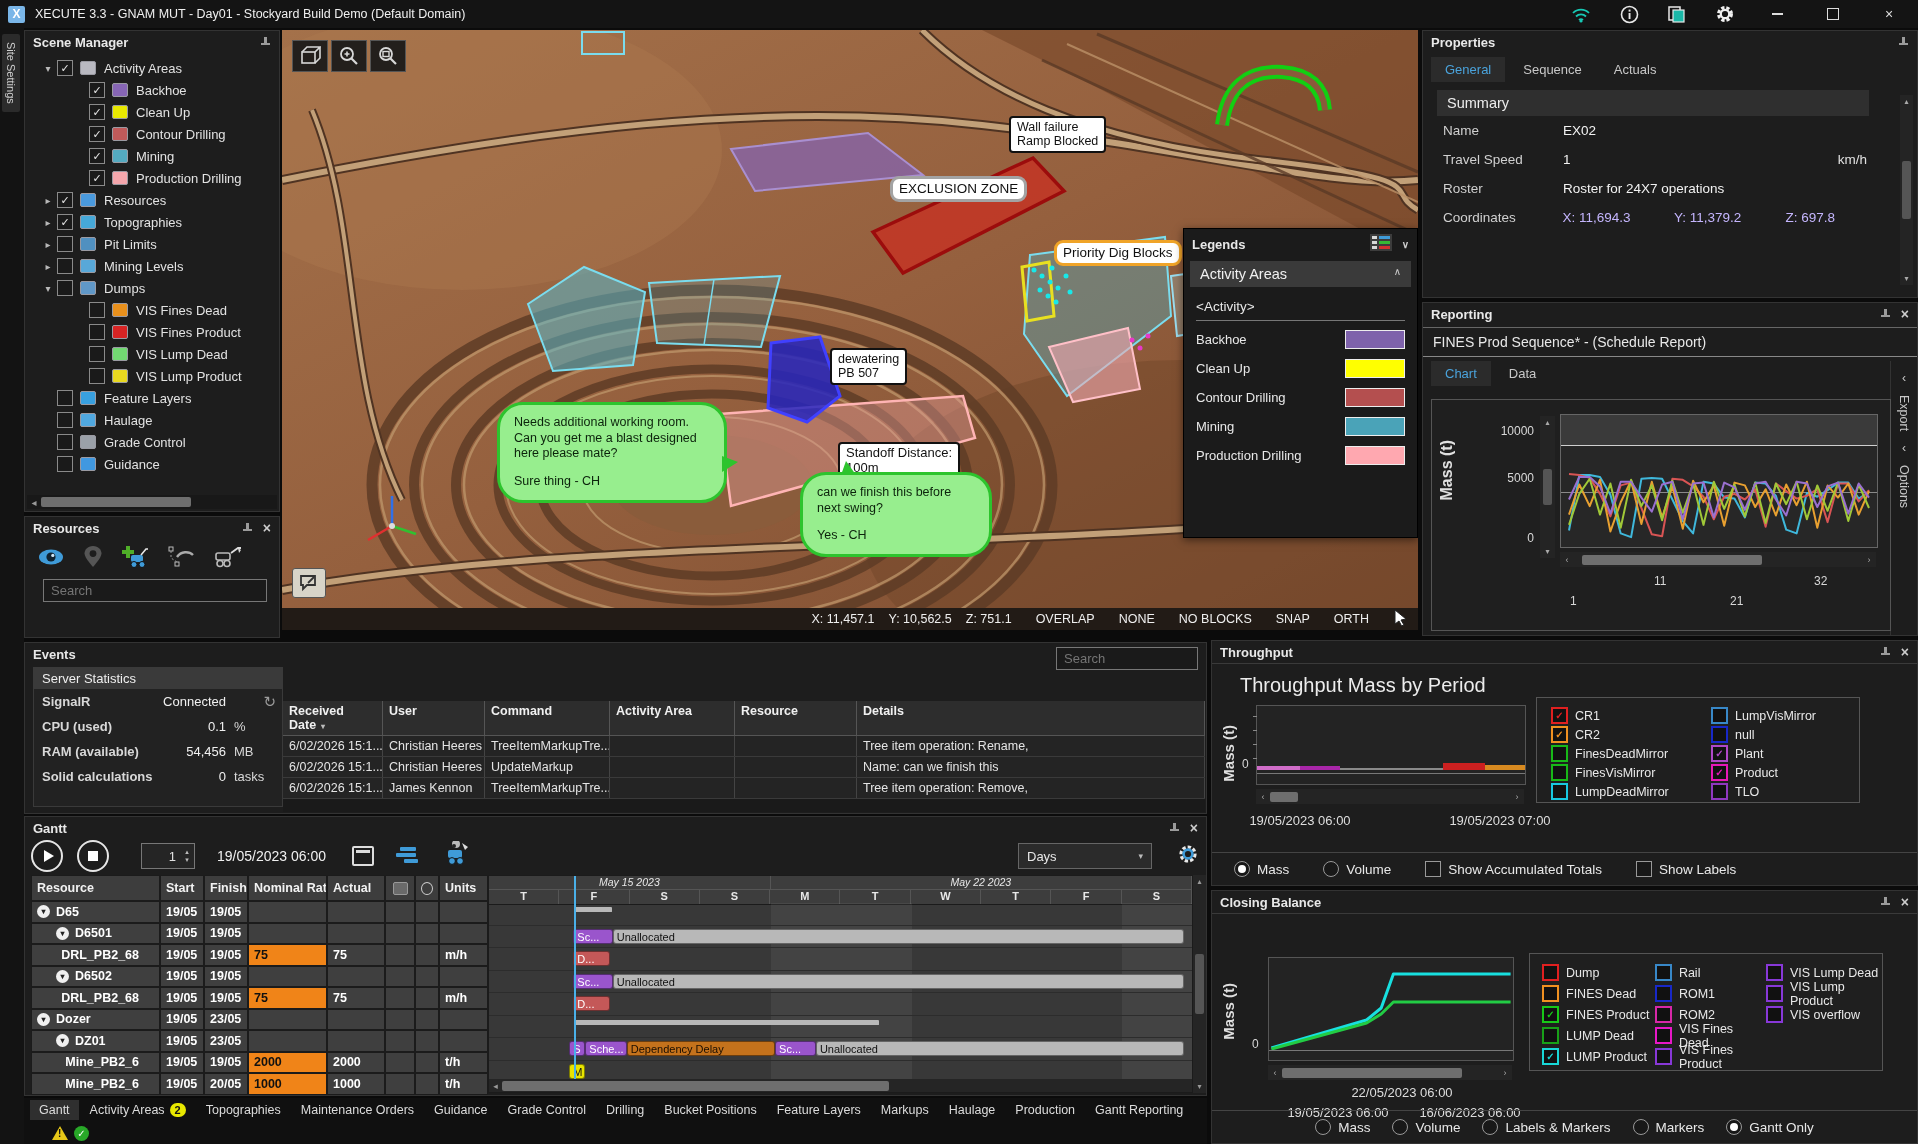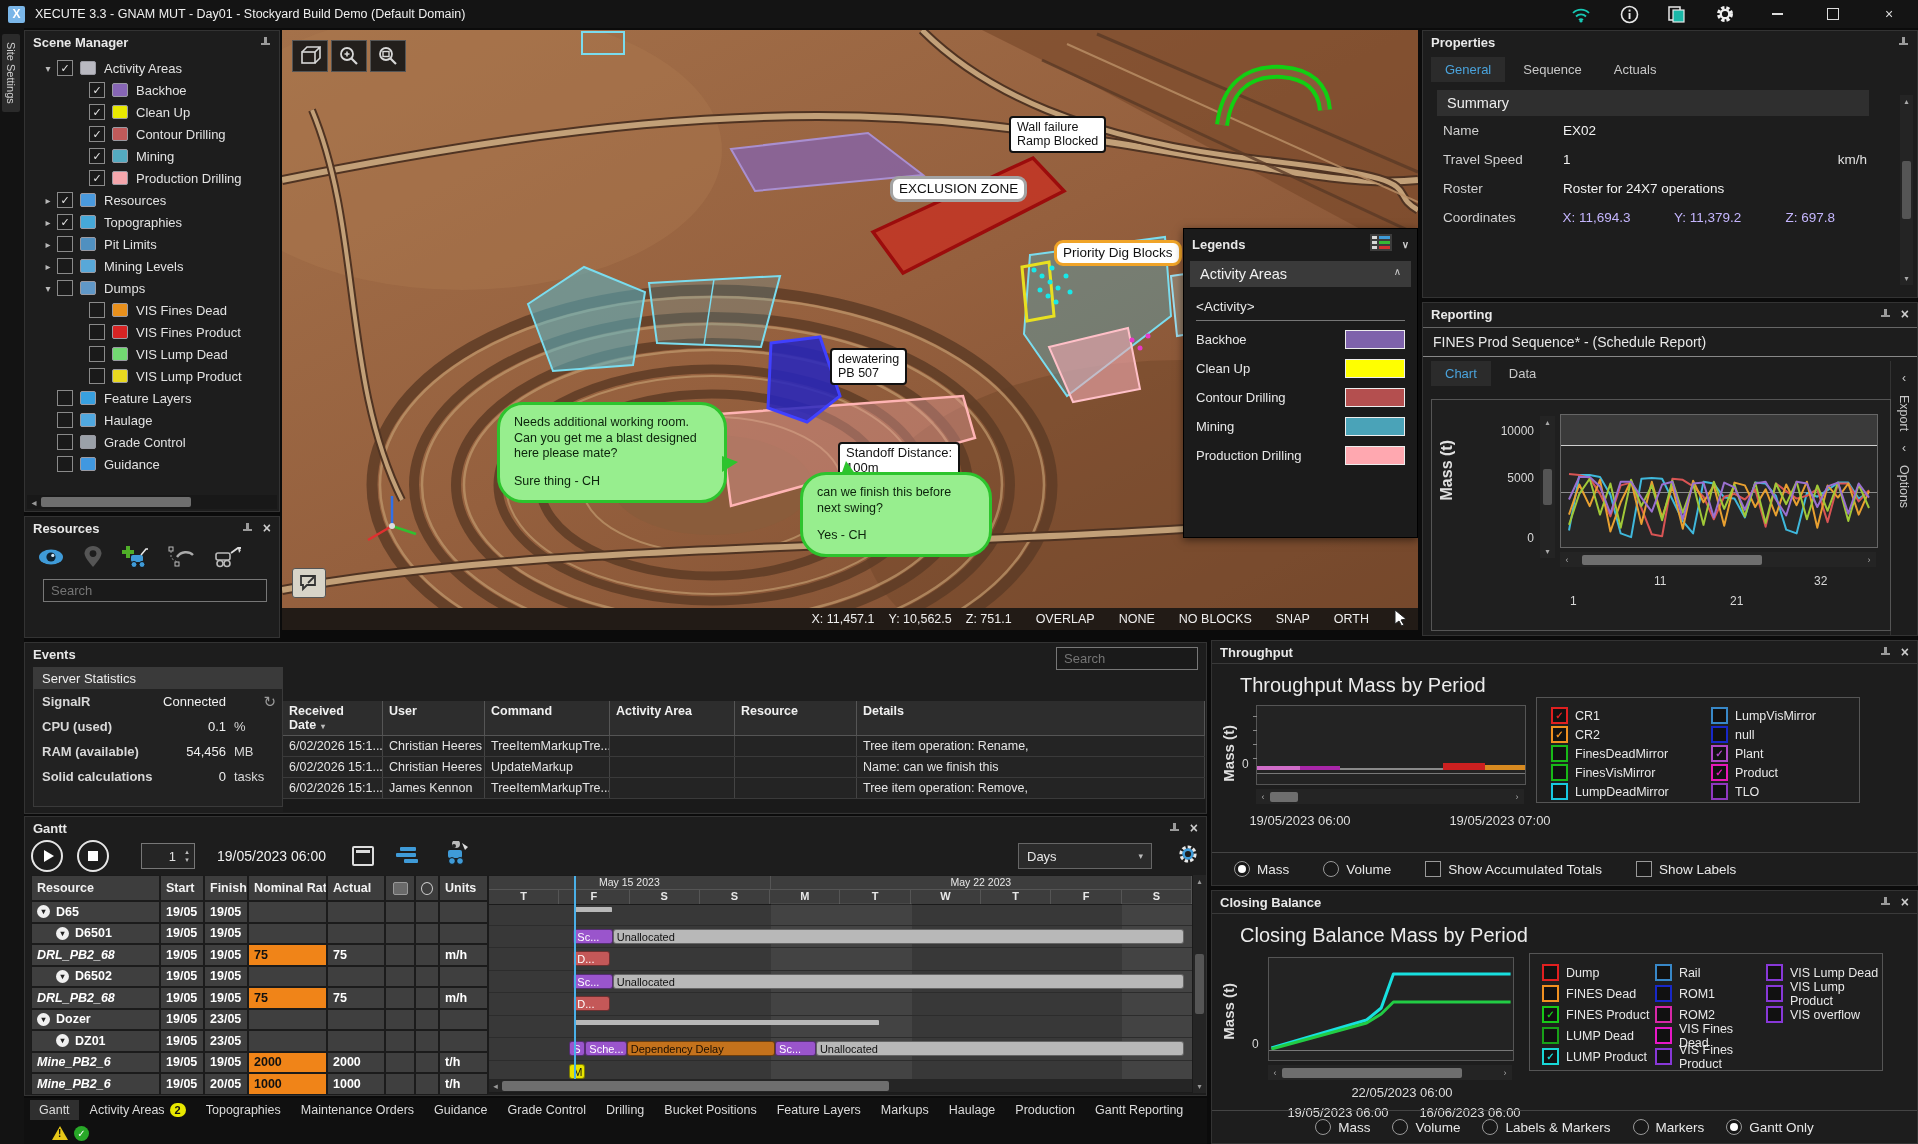--- a/index.html
+++ b/index.html
@@ -84,28 +84,28 @@
   #interval-select{margin-left:auto;width:116px;height:24px;background:#2b2b2b;border:1px solid #666;display:flex;align-items:center;font-size:13px;padding:0 8px;color:#e8e8e8;margin-right:24px;}
   #interval-select::after{content:"▾";margin-left:auto;font-size:9px;color:#bbb;}
   .g-grid{position:absolute;left:6px;top:58px;right:14px;bottom:2px;}
   .g-thead,.g-trow{display:grid;grid-template-columns:129px 44px 44px 79px 58px 30px 24px 49px;}
   .g-thead{height:26px;}
   .gh{background:#3d3d3d;border:1px solid #1b1b1b;font-size:12.5px;font-weight:bold;color:#f2f2f2;display:flex;align-items:center;padding:0 5px;white-space:nowrap;overflow:hidden;}
   .g-trow{height:21.5px;}
   .gcell{background:#3f3f3f;border:1px solid #1b1b1b;font-size:12.5px;font-weight:bold;color:#fff;display:flex;align-items:center;padding:0 5px;white-space:nowrap;overflow:hidden;}
   .gcell.num{}
   .gcell.name[data-depth="1"]{padding-left:24px;}
-  .gcell.name[data-depth="2"]{padding-right:8px;font-style:italic;}
+  .gcell.name[data-depth="2"]{justify-content:flex-end;padding-right:20px;}
   .gexp{display:none;width:13px;height:13px;background:#f0f0f0;border-radius:50%;color:#222;font-size:8px;align-items:center;justify-content:center;margin-right:6px;flex:none;}
   .gcell.name[data-group="true"] .gexp{display:inline-flex;}
   .clockico{width:11px;height:11px;border:1.5px solid #ccc;border-radius:50%;margin:auto;}
   .aaico{width:13px;height:11px;border:1px solid #999;border-radius:2px;background:#6a6a6a;margin:auto;}
   #gchart{position:absolute;left:463px;top:58px;right:13px;bottom:2px;background:#383838;border:1px solid #1b1b1b;overflow:hidden;}
   #g-weeks{display:flex;height:13px;background:#3d3d3d;border-bottom:1px solid #555;}
-  .gweek{font-size:10.5px;color:#e8e8e8;text-align:center;border-right:1px solid #555;box-sizing:border-box;overflow:hidden;}
+  .gweek{font-size:10.5px;color:#e8e8e8;text-align:center;border-right:1px solid #555;box-sizing:border-box;overflow:hidden;font-style:italic;}
   #g-days{display:flex;height:14px;background:#3d3d3d;border-bottom:1px solid #1b1b1b;}
   .gday{flex:1;font-size:11px;font-weight:bold;color:#e8e8e8;text-align:center;border-right:1px solid #555;box-sizing:border-box;}
   .gband{position:absolute;top:27px;bottom:0;background:rgba(255,255,255,0.06);}
   #gantt-bar-rows{position:absolute;left:0;right:0;top:27px;}
   .gc-row{position:relative;height:21.5px;border-bottom:1px solid #2c2c2c;}
   .gbar{position:absolute;top:3px;height:15px;border-radius:3px;font-size:11px;line-height:15px;padding:0 3px;box-sizing:border-box;white-space:nowrap;overflow:hidden;border:1px solid rgba(0,0,0,.45);}
   .gbar.summary{top:4px;height:5px;background:#b8b8b8;border:none;border-radius:1px;}
   .gbar.summary::before,.gbar.summary::after{content:"";position:absolute;top:4px;border-left:4px solid transparent;border-right:4px solid transparent;border-top:6px solid #b8b8b8;}
   .gbar.summary::before{left:-1px;}
   .gbar.summary::after{right:-1px;}
@@ -1285,21 +1285,20 @@
       </div>
   </div>
 
   <div id="closing" class="panel">
     <div class="phead" style="border-bottom:1px solid #3a3a3a;">
         <span>Closing Balance</span>
         <span class="sp"></span>
         <span class="pinicon"></span>
         <span class="closex">×</span>
       </div>
-    <div class="chart-title">Closing Balance Mass by Period</div>
     <div class="ylab2 vtext-up" style="top:92px;">Mass (t)</div>
     <div class="axis0" style="left:40px;top:146px;">0</div>
     <div class="plotbox" style="left:56px;top:66px;width:244px;height:102px;">
       <svg id="cb-series" width="244" height="102" viewBox="0 0 244 102">
           <polyline points="2.4,90 97.6,62 112.2,50 124.4,16 241.6,16" fill="none" stroke="#18e0e0" stroke-width="3" stroke-linejoin="round"></polyline>
           <polyline points="2.4,91 97.6,65 112.2,56 124.4,44 241.6,44" fill="none" stroke="#22cc44" stroke-width="3" stroke-linejoin="round"></polyline>
         </svg>
       <div style="position:absolute;left:0;right:0;bottom:9px;height:1px;background:#777;"></div>
     </div>
     <div class="mini-hscroll" style="left:56px;top:174px;width:244px;">

